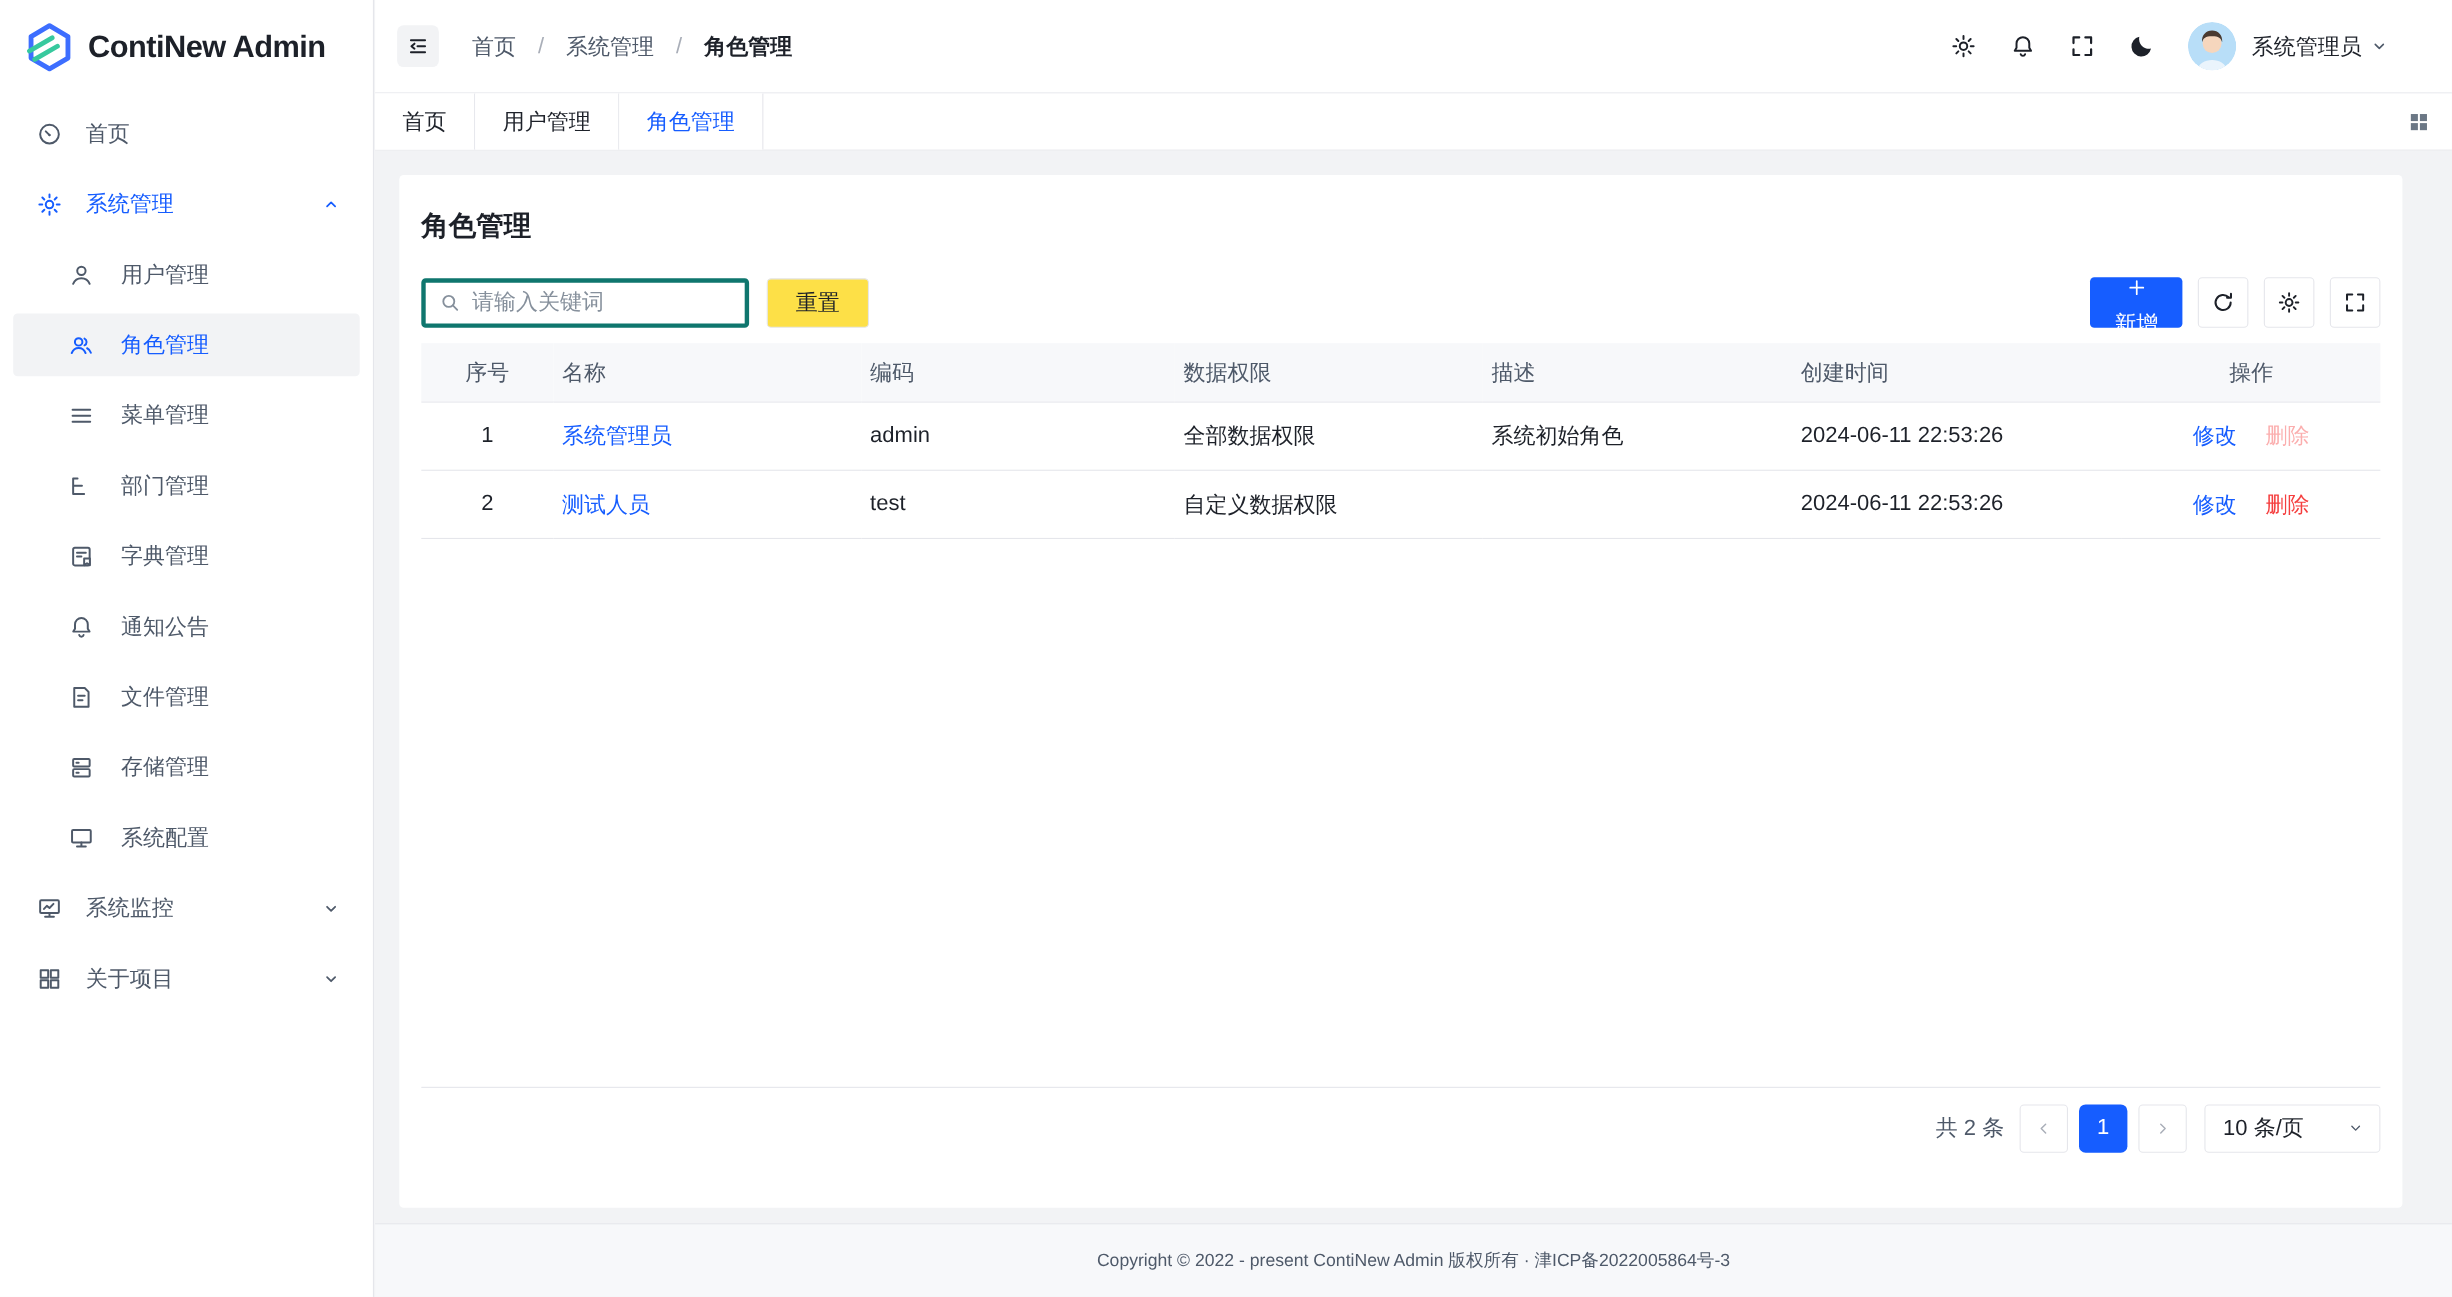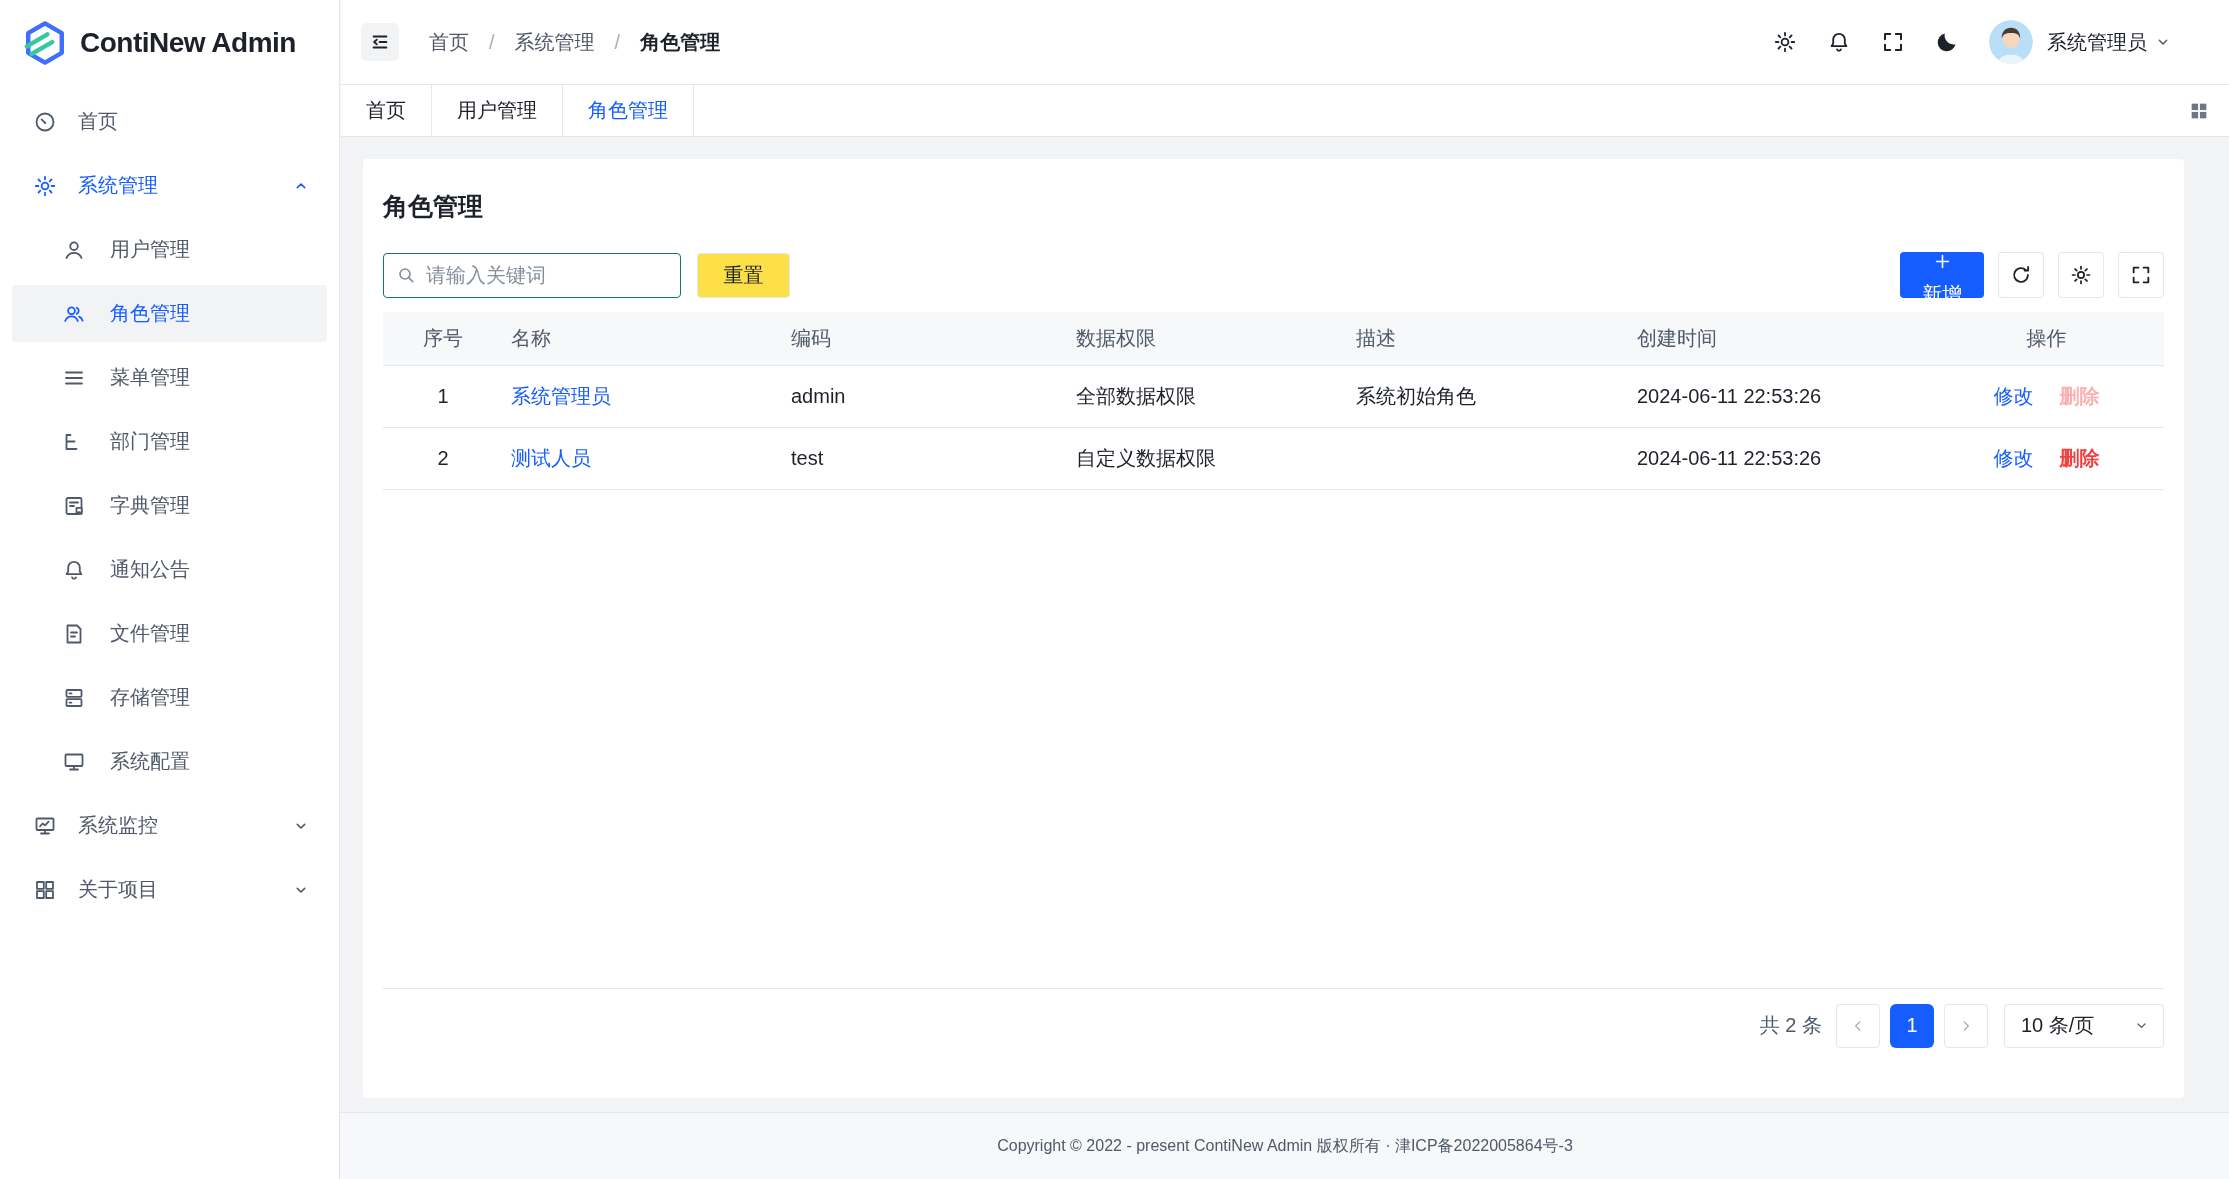--- a/index.html
+++ b/index.html
@@ -58,21 +58,21 @@
   .tab-actions { margin-left:auto; width:60px; display:flex; align-items:center; justify-content:center;
                  color:#6B7785; cursor:pointer; }
 
   
   .content { position:absolute; left:341px; top:137px; right:0; bottom:67px;
              background:#F2F3F5; padding:22px 46px 0 22px; overflow:hidden; }
   .card { background:#fff; border-radius:4px; width:1821px; height:939px; padding:0 20px; }
   .page-title { padding-top:34px; font-size:25px; font-weight:600; color:#1D2129; line-height:27px; }
 
   .toolbar { margin-top:32px; display:flex; align-items:center; }
-  .search-box { width:298px; height:45px; border:1px solid #0f766e; border-radius:4px;
+  .search-box { width:298px; height:45px; border:4px solid #0f766e; border-radius:4px;
                 display:flex; align-items:center; padding:0 12px; background:#fff; }
   .search-box .sic { color:#86909C; width:20px; height:20px; flex:none; }
   .search-box input { border:none; outline:none; flex:1; min-width:0; margin-left:10px;
                       font-size:20px; color:#1D2129; font-family:inherit; background:transparent; }
   .search-box input::placeholder { color:#86909C; }
   .btn-reset { width:93px; height:45px; margin-left:16px; background:#fde047; border:1px solid #E5E6EB;
                border-radius:4px; font-size:20px; color:#1D2129; font-family:inherit; cursor:pointer; }
   .toolbar-right { margin-left:auto; display:flex; align-items:center; gap:14px; }
   .btn-add { height:46px; padding:0 22px; background:#165DFF; color:#fff; border:none; border-radius:4px;
              display:flex; align-items:center; gap:10px; font-size:20px; font-family:inherit; cursor:pointer;flex-direction:column; }
@@ -83,21 +83,21 @@
 
   
   table.role-table { margin-top:14px; width:1781px; border-collapse:collapse; table-layout:fixed; }
   .role-table th { height:53px; background:#F7F8FA; color:#4E5969; font-weight:500; font-size:20px;
                    text-align:left; padding:0 0 0 8px; border-bottom:1px solid #E5E6EB; }
   .role-table th.c, .role-table td.c { text-align:center; padding:0; }
   .role-table td { height:62px; font-size:20px; color:#1D2129; padding:0 0 0 8px;
                    border-bottom:1px solid #E5E6EB; background:#fff; }
   .link { color:#165DFF; cursor:pointer; text-decoration:none; }
   .op-edit { color:#165DFF; cursor:pointer; margin-right:26px; }
-  .op-del { color:#F53F3F; cursor:pointer;font-weight:bold; }
+  .op-del { color:#F53F3F; cursor:pointer; }
   .op-del.disabled { color:rgba(245,63,63,0.42); cursor:not-allowed; }
   .table-empty { width:1781px; height:499px; border-bottom:1px solid #E5E6EB; background:#fff; }
 
   
   .pagination { margin-top:15px; height:44px; display:flex; align-items:center;
                 justify-content:flex-end; gap:10px; }
   .pg-total { color:#4E5969; font-size:20px; margin-right:4px; }
   .pg-btn { width:44px; height:44px; border:1px solid #E5E6EB; background:#fff; border-radius:4px;
             display:flex; align-items:center; justify-content:center; cursor:pointer; }
   .pg-btn .ic { width:16px; height:16px; color:#A9AEB8; stroke-width:2; }

